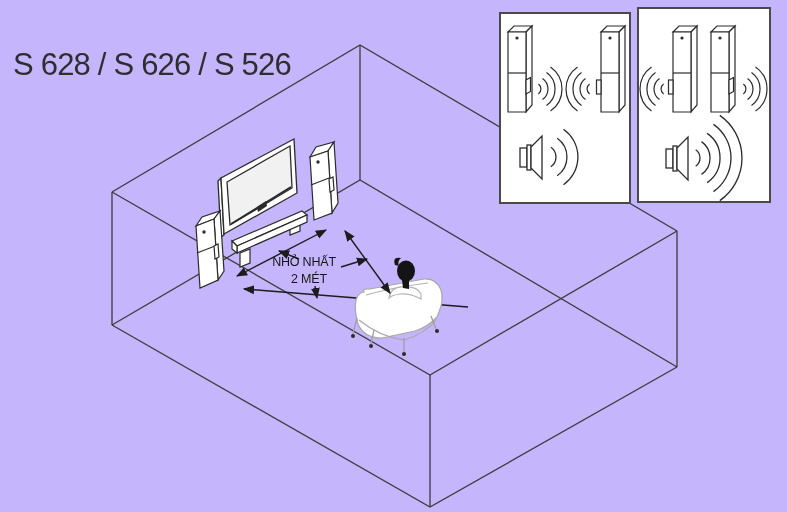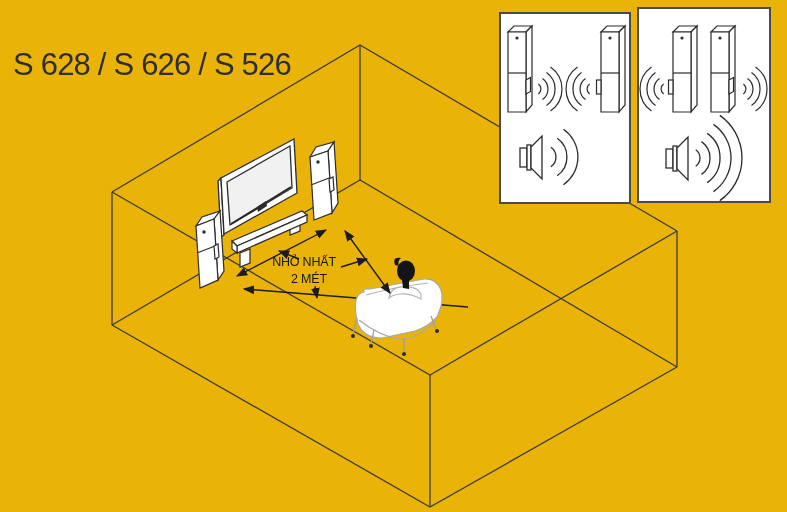--- a/index.html
+++ b/index.html
@@ -1,16 +1,16 @@
 <!DOCTYPE html>
 <html><head>
 <meta charset="utf-8">
 <style>
   html,body{margin:0;padding:0;background:#ffffff;}
-  .stage{position:relative;width:787px;height:512px;background:#eab308;overflow:hidden;
+  .stage{position:relative;width:787px;height:512px;background:#c4b5fd;overflow:hidden;
          font-family:"Liberation Sans",sans-serif;}
   .title{position:absolute;left:13px;top:47px;font-size:31px;letter-spacing:-0.8px;
          color:#2e2e31;white-space:nowrap;}
   svg{position:absolute;left:0;top:0;}
   svg text{font-family:"Liberation Sans",sans-serif;fill:#161616;}
   .ann{font-size:12.5px;letter-spacing:-0.2px;}
 </style>
 </head>
 <body>
 

